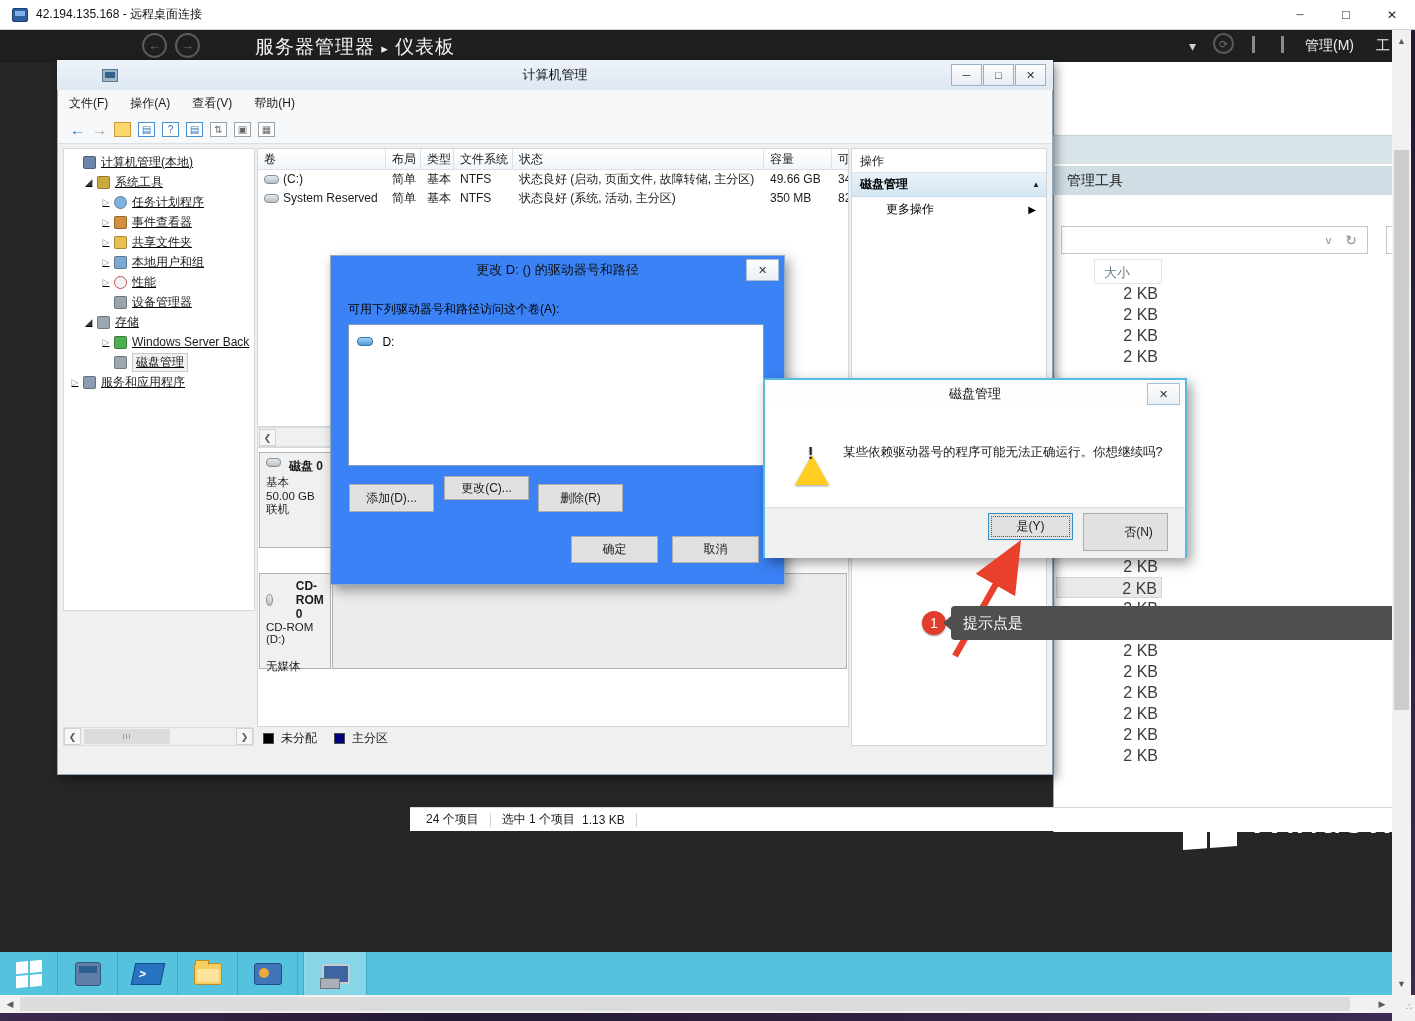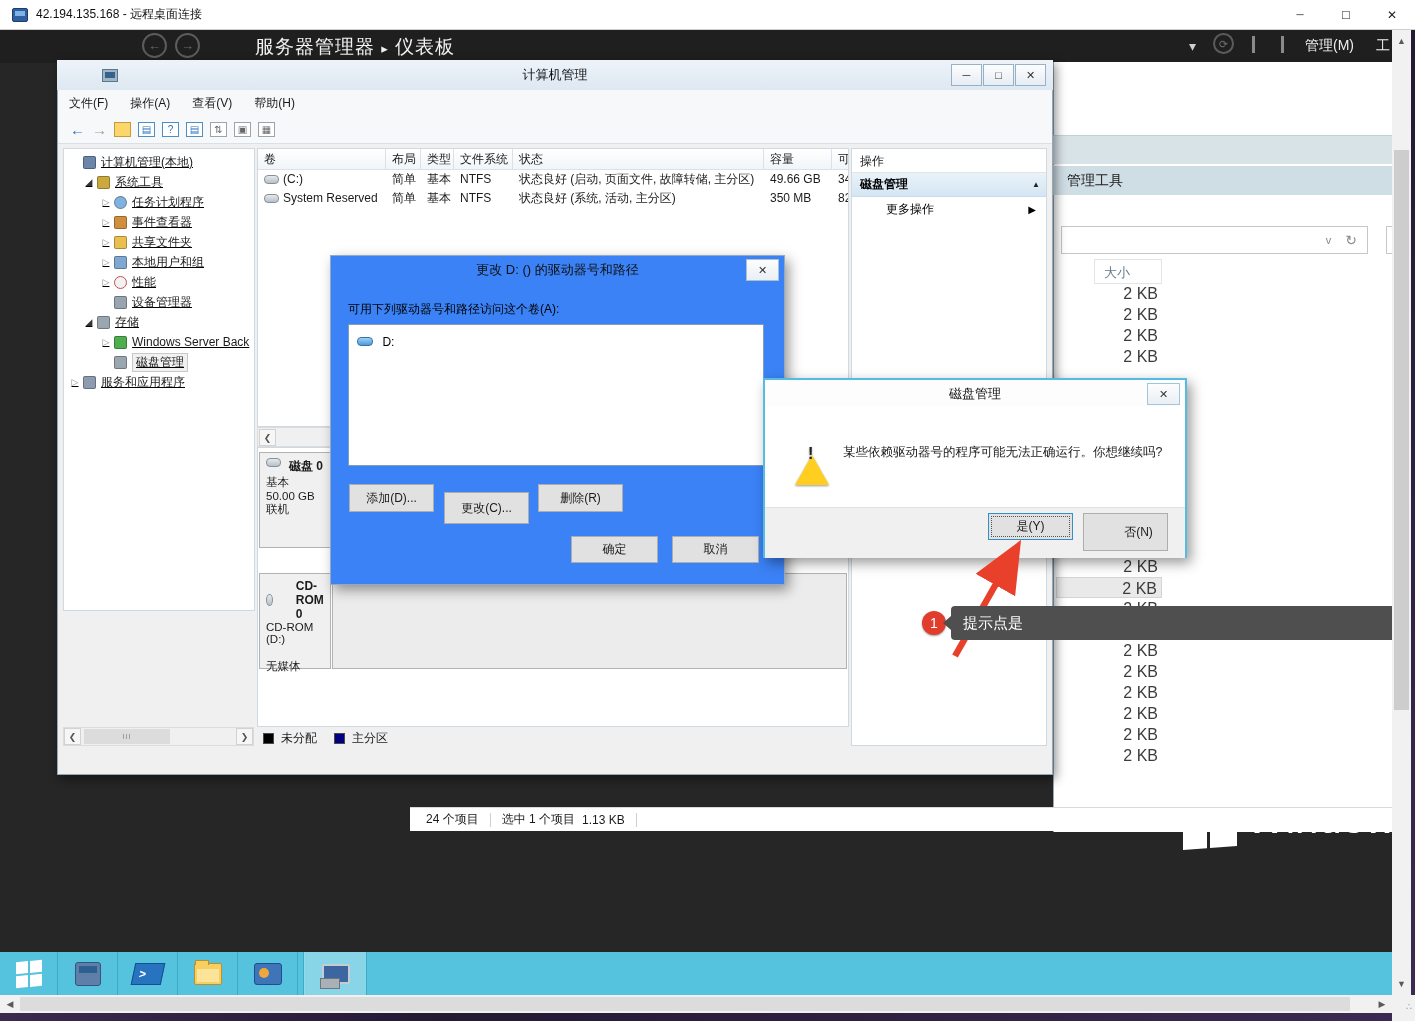--- a/index.html
+++ b/index.html
@@ -407,21 +407,21 @@
 
     <div class="s chg-dlg">
       <div class="chg-title">更改 D: () 的驱动器号和路径</div>
       <span class="dlg-x">✕</span>
       <div style="position:absolute; left:17px; top:45px; font-size:12px;">可用下列驱动器号和路径访问这个卷(A):</div>
       <div style="position:absolute; left:17px; top:68px; width:416px; height:142px; background:#fff; border:1px solid #7f9db9; padding:7px 8px;">
         <span style="display:inline-block; width:16px; height:9px; border-radius:4px; background:linear-gradient(#9fd0f5,#4f9bd8); border:1px solid #3572a5; margin-right:5px;"></span>
         <span style="font-size:12px;">D:</span>
       </div>
       <div class="btn" style="position:absolute; left:18px; top:228px; width:85px; height:28px;">添加(D)...</div>
-      <div class="btn" style="position:absolute; left:113px; top:236px; width:85px; height:32px;">更改(C)...</div>
+      <div class="btn" style="position:absolute; left:113px; top:220px; width:85px; height:24px;">更改(C)...</div>
       <div class="btn" style="position:absolute; left:207px; top:228px; width:85px; height:28px;">删除(R)</div>
       <div class="btn" style="position:absolute; left:240px; top:280px; width:87px; height:27px;">确定</div>
       <div class="btn" style="position:absolute; left:341px; top:280px; width:87px; height:27px;">取消</div>
     </div>
 
     <div class="s cfm-dlg">
       <div class="cfm-title">磁盘管理</div>
       <span class="dlg-x" style="border-color:#9fc6dc;">✕</span>
       <div style="position:absolute; left:30px; top:58px;"><span class="warn-tri"></span></div>
       <div style="position:absolute; left:78px; top:64px; width:330px; font-size:12.5px; color:#1b1b1b;">某些依赖驱动器号的程序可能无法正确运行。你想继续吗?</div>

